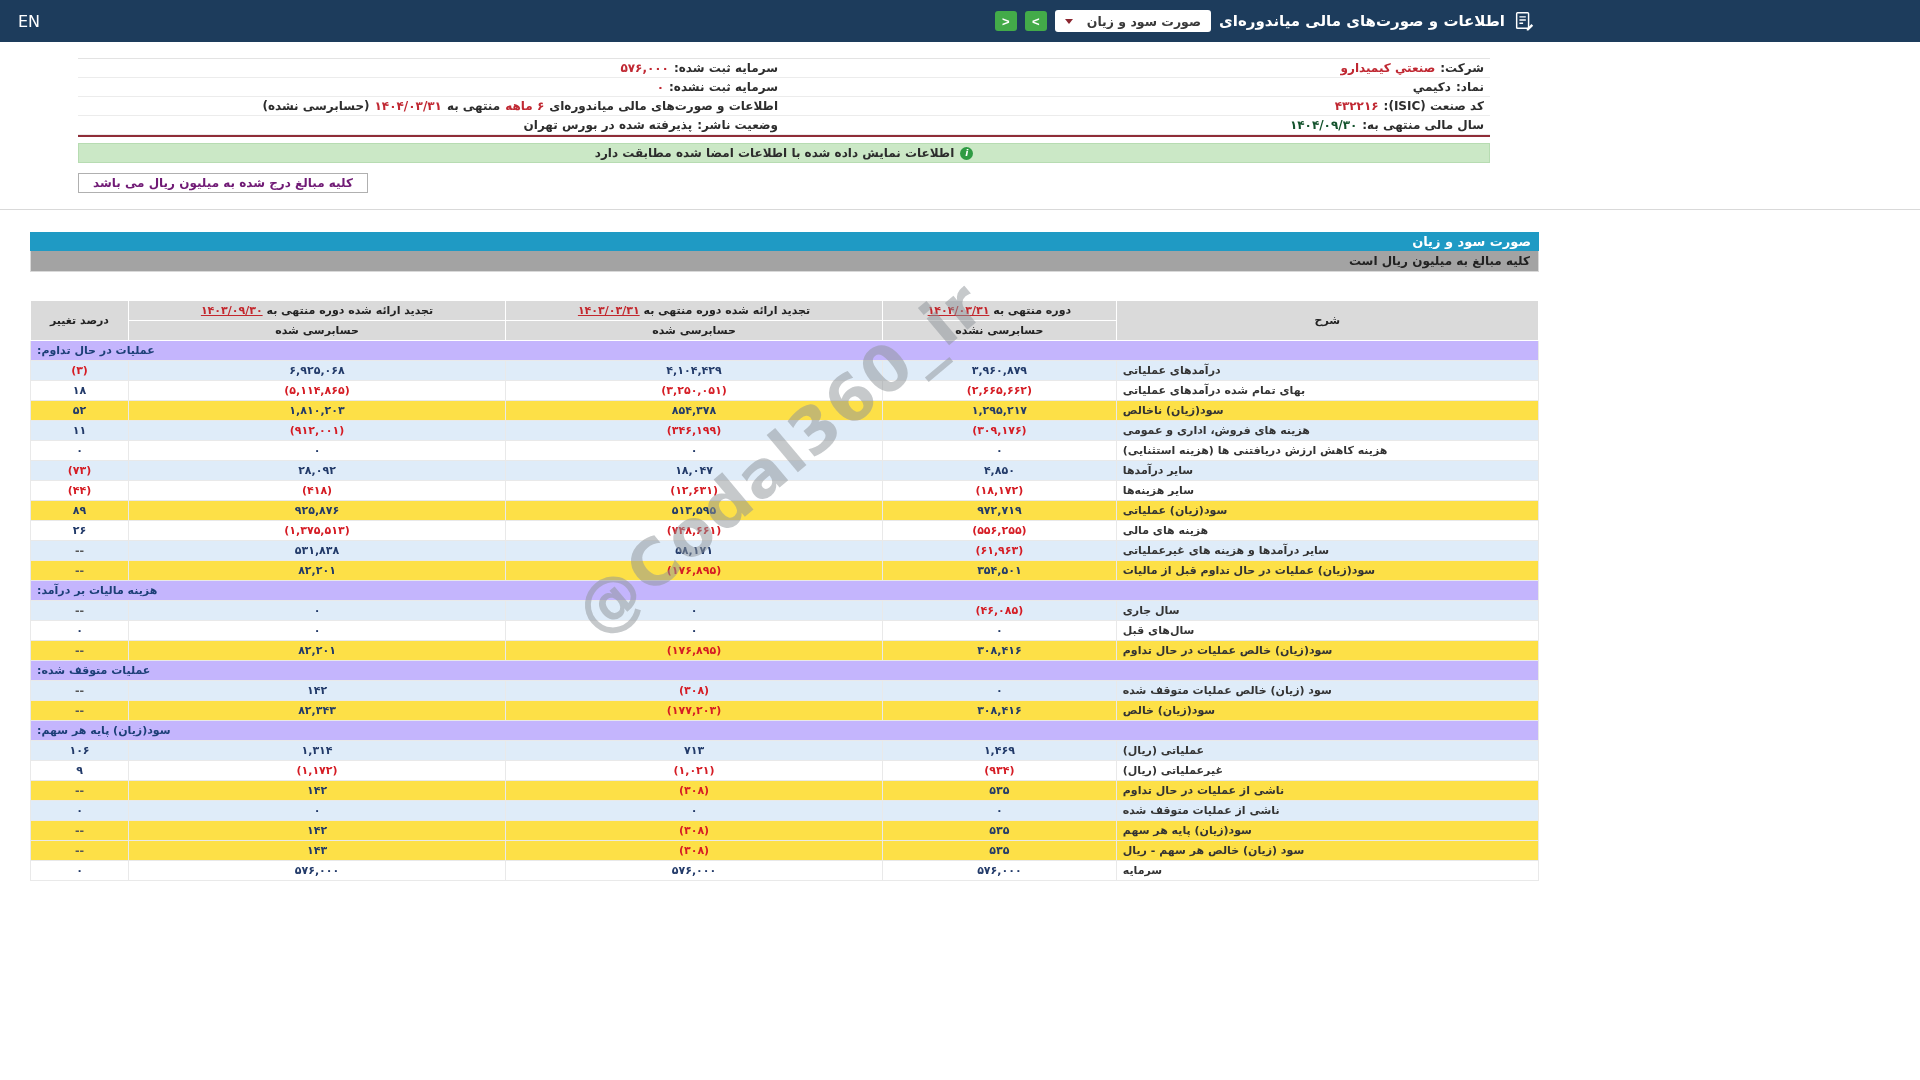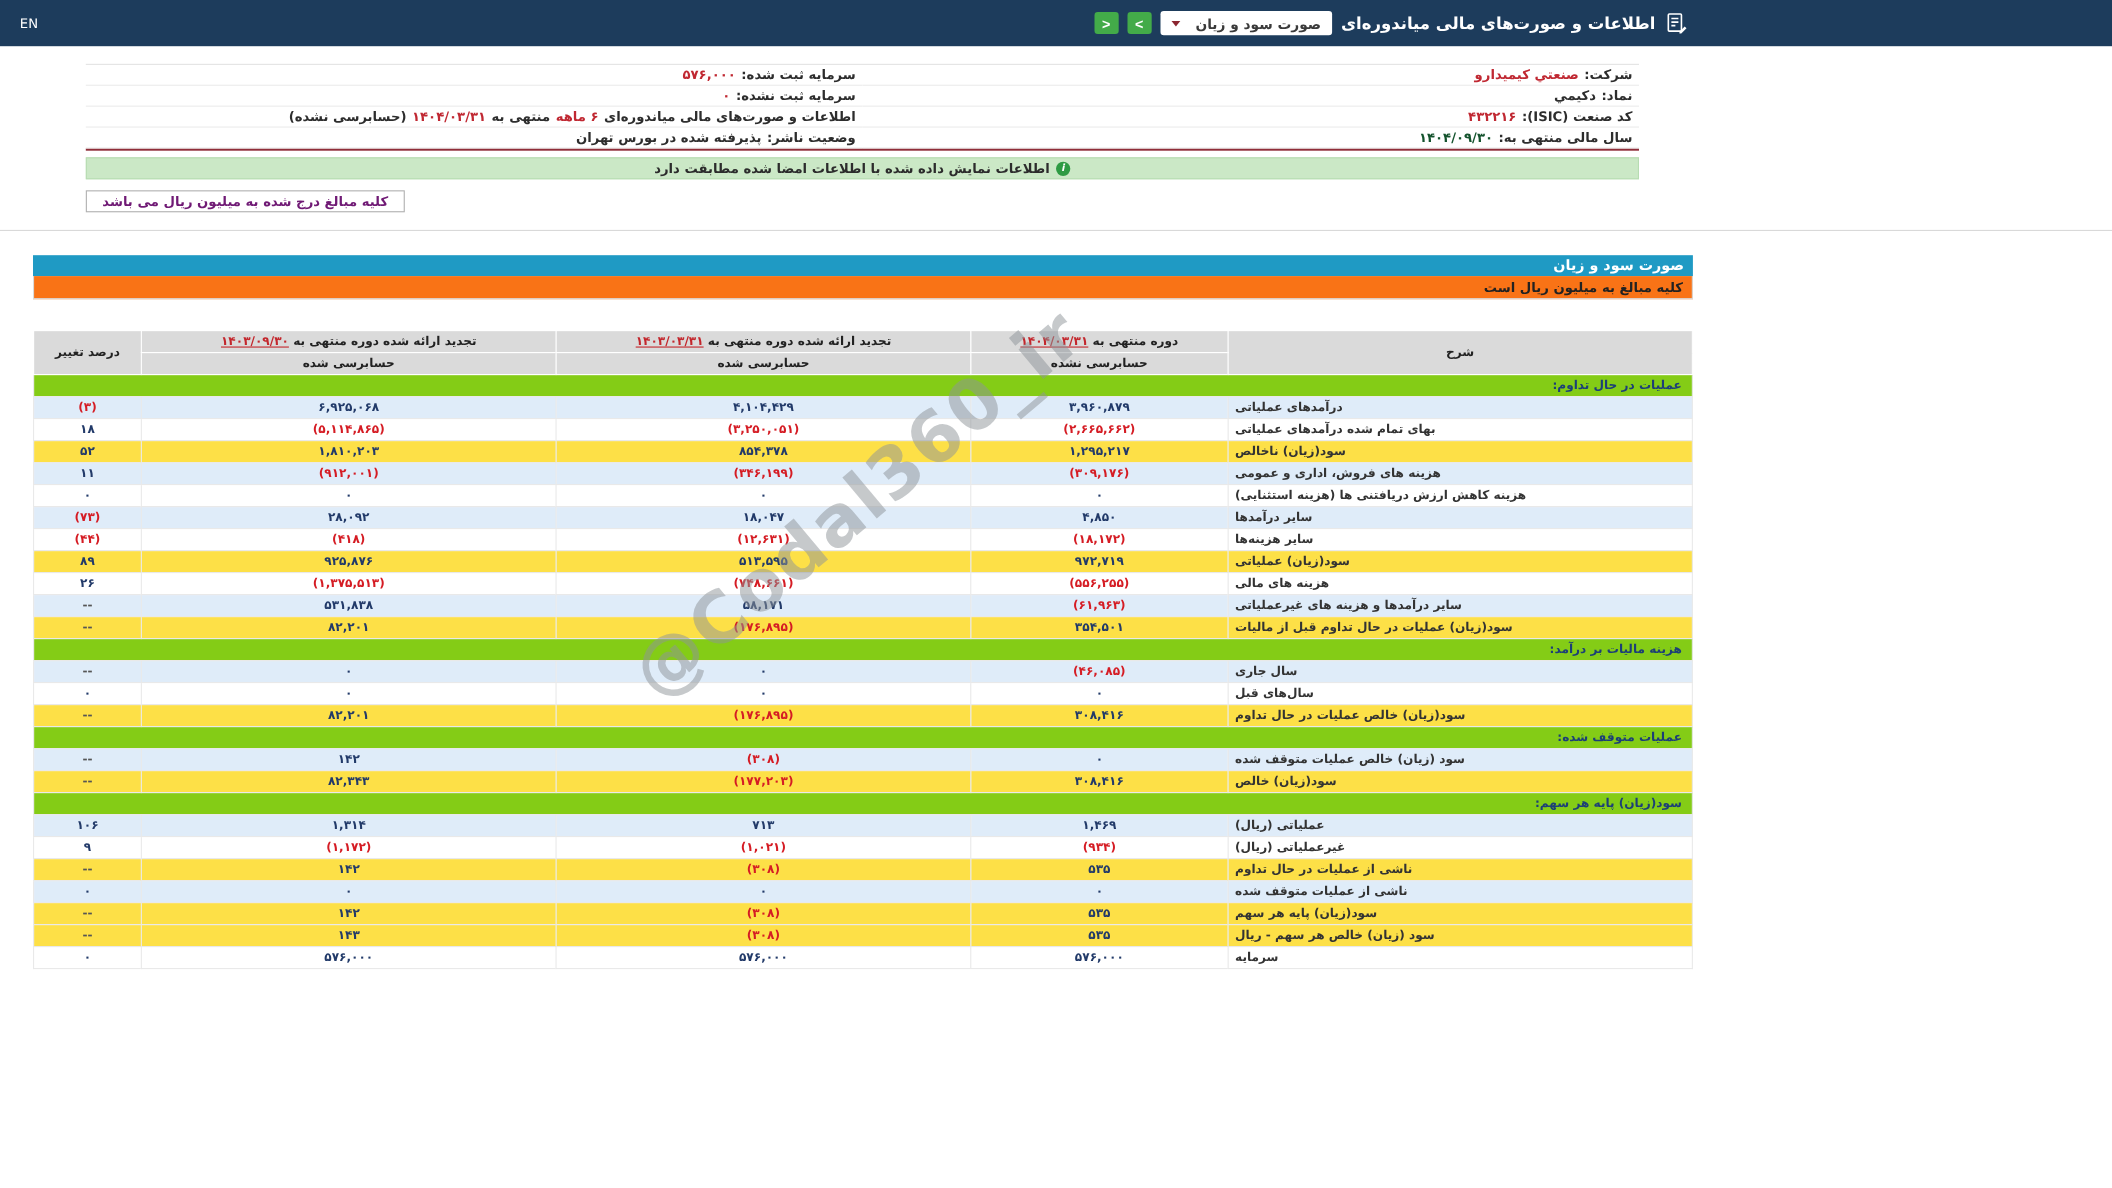--- a/index.html
+++ b/index.html
@@ -18,21 +18,21 @@
   .doc-icon { display:flex; align-items:center; }
   .topbar-title { color:#fff; font-size:15px; font-weight:bold; white-space:nowrap; }
   .report-select { background:#fff; border-radius:3px; height:22px; display:flex;
     align-items:center; gap:14px; padding:0 10px; font-size:12.5px; color:#3a3a3a;
     font-weight:bold; cursor:pointer; min-width:110px; }
   .caret { width:0; height:0; border-left:4px solid transparent;
     border-right:4px solid transparent; border-top:5px solid #8b2630; }
   .nav-btn { width:22px; height:20px; background:#43ab49; border:none; border-radius:3px;
     color:#fff; font-size:13px; font-weight:bold; display:flex; align-items:center;
     justify-content:center; cursor:pointer; padding:0; }
-  .lang { color:#fff; font-size:12px; margin-right:auto; padding:0 8px; cursor:pointer;
+  .lang { color:#fff; font-size:16px; margin-right:auto; padding:0 8px; cursor:pointer;
     text-decoration:none; }
 
   
   .info { width:1545px; margin:0 auto 0 0; padding:16px 55px 0 78px; }
   .info-table { border-top:1px solid #e3e3e3; border-bottom:2px solid #8f2d38; }
   .info-row { display:flex; }
   .info-cell { width:50%; display:flex; align-items:center; gap:5px;
     padding:2px 6px; border-bottom:1px solid #ececec; font-size:12px; min-height:19px; }
   .info-lbl { font-weight:bold; color:#2d2d2d; white-space:nowrap; }
   .info-val { font-weight:bold; color:#2d2d2d; }
@@ -50,40 +50,40 @@
   .amount-note { margin-top:10px; width:max-content; margin-left:0; margin-right:auto;
     border:1px solid #b0b0b0; background:#fff; padding:2px 14px; font-size:12px;
     font-weight:bold; color:#701a75; }
 
   .divider { border:none; border-top:1px solid #d9d9d9; margin:16px 0 0 0; width:1920px; }
 
   
   .statement { width:1545px; margin:0 auto 0 0; padding:22px 6px 0 30px; }
   .stmt-title { background:#1f9ac4; color:#fff; font-size:13px; font-weight:bold;
     padding:2px 8px; height:19px; line-height:15px; }
-  .stmt-unit { border:1px solid #d9d9d9; border-top:none; background:#f97316; color:#222;
+  .stmt-unit { border:1px solid #d9d9d9; border-top:none; background:#a3a3a3; color:#222;
     font-size:12px; font-weight:bold; text-align:right; padding:3px 8px; }
 
   table.income { width:100%; border-collapse:collapse; margin-top:28px;
     border:1px solid #ddd; font-size:11px; }
   table.income th { background:#dadada; border:1px solid #fff; color:#222;
     font-weight:bold; padding:3px 4px; font-size:11px; text-align:center; }
   th.th-desc { text-align:center; }
   .hdr-date { color:#c3262c; direction:ltr; unicode-bidi:embed;text-decoration:underline; }
   table.income td { border:1px solid #e9e9e9; padding:3px 6px; height:19px; }
   td.lbl { text-align:left; font-weight:bold; color:#333; padding-right:9px; }
   td.num { direction:ltr; unicode-bidi:embed; text-align:center; font-weight:bold;
     color:#223a69; }
   td.num.neg { color:#d51c24; }
   td.num.dash { color:#555; }
   tr.blue td { background:#dfecf9; }
   tr.white td { background:#fff; }
   tr.yellow td { background:#fde047; }
-  tr.section td { background:#84cc16; color:#1c3f77; font-weight:bold;
-    text-align:right; padding-right:9px;margin-left:40px; }
+  tr.section td { background:#c4b5fd; color:#1c3f77; font-weight:bold;
+    text-align:left; padding-right:9px;margin-left:40px; }
 
   
   .watermark { position:absolute; left:585px; top:585px; transform:rotate(-40deg);
     transform-origin:left center; font-size:64px; font-weight:bold; color:#8e9499;
     opacity:.5; letter-spacing:2px; direction:ltr; pointer-events:none; z-index:50;
     white-space:nowrap; }
 </style>
 </head>
 <body>
 

